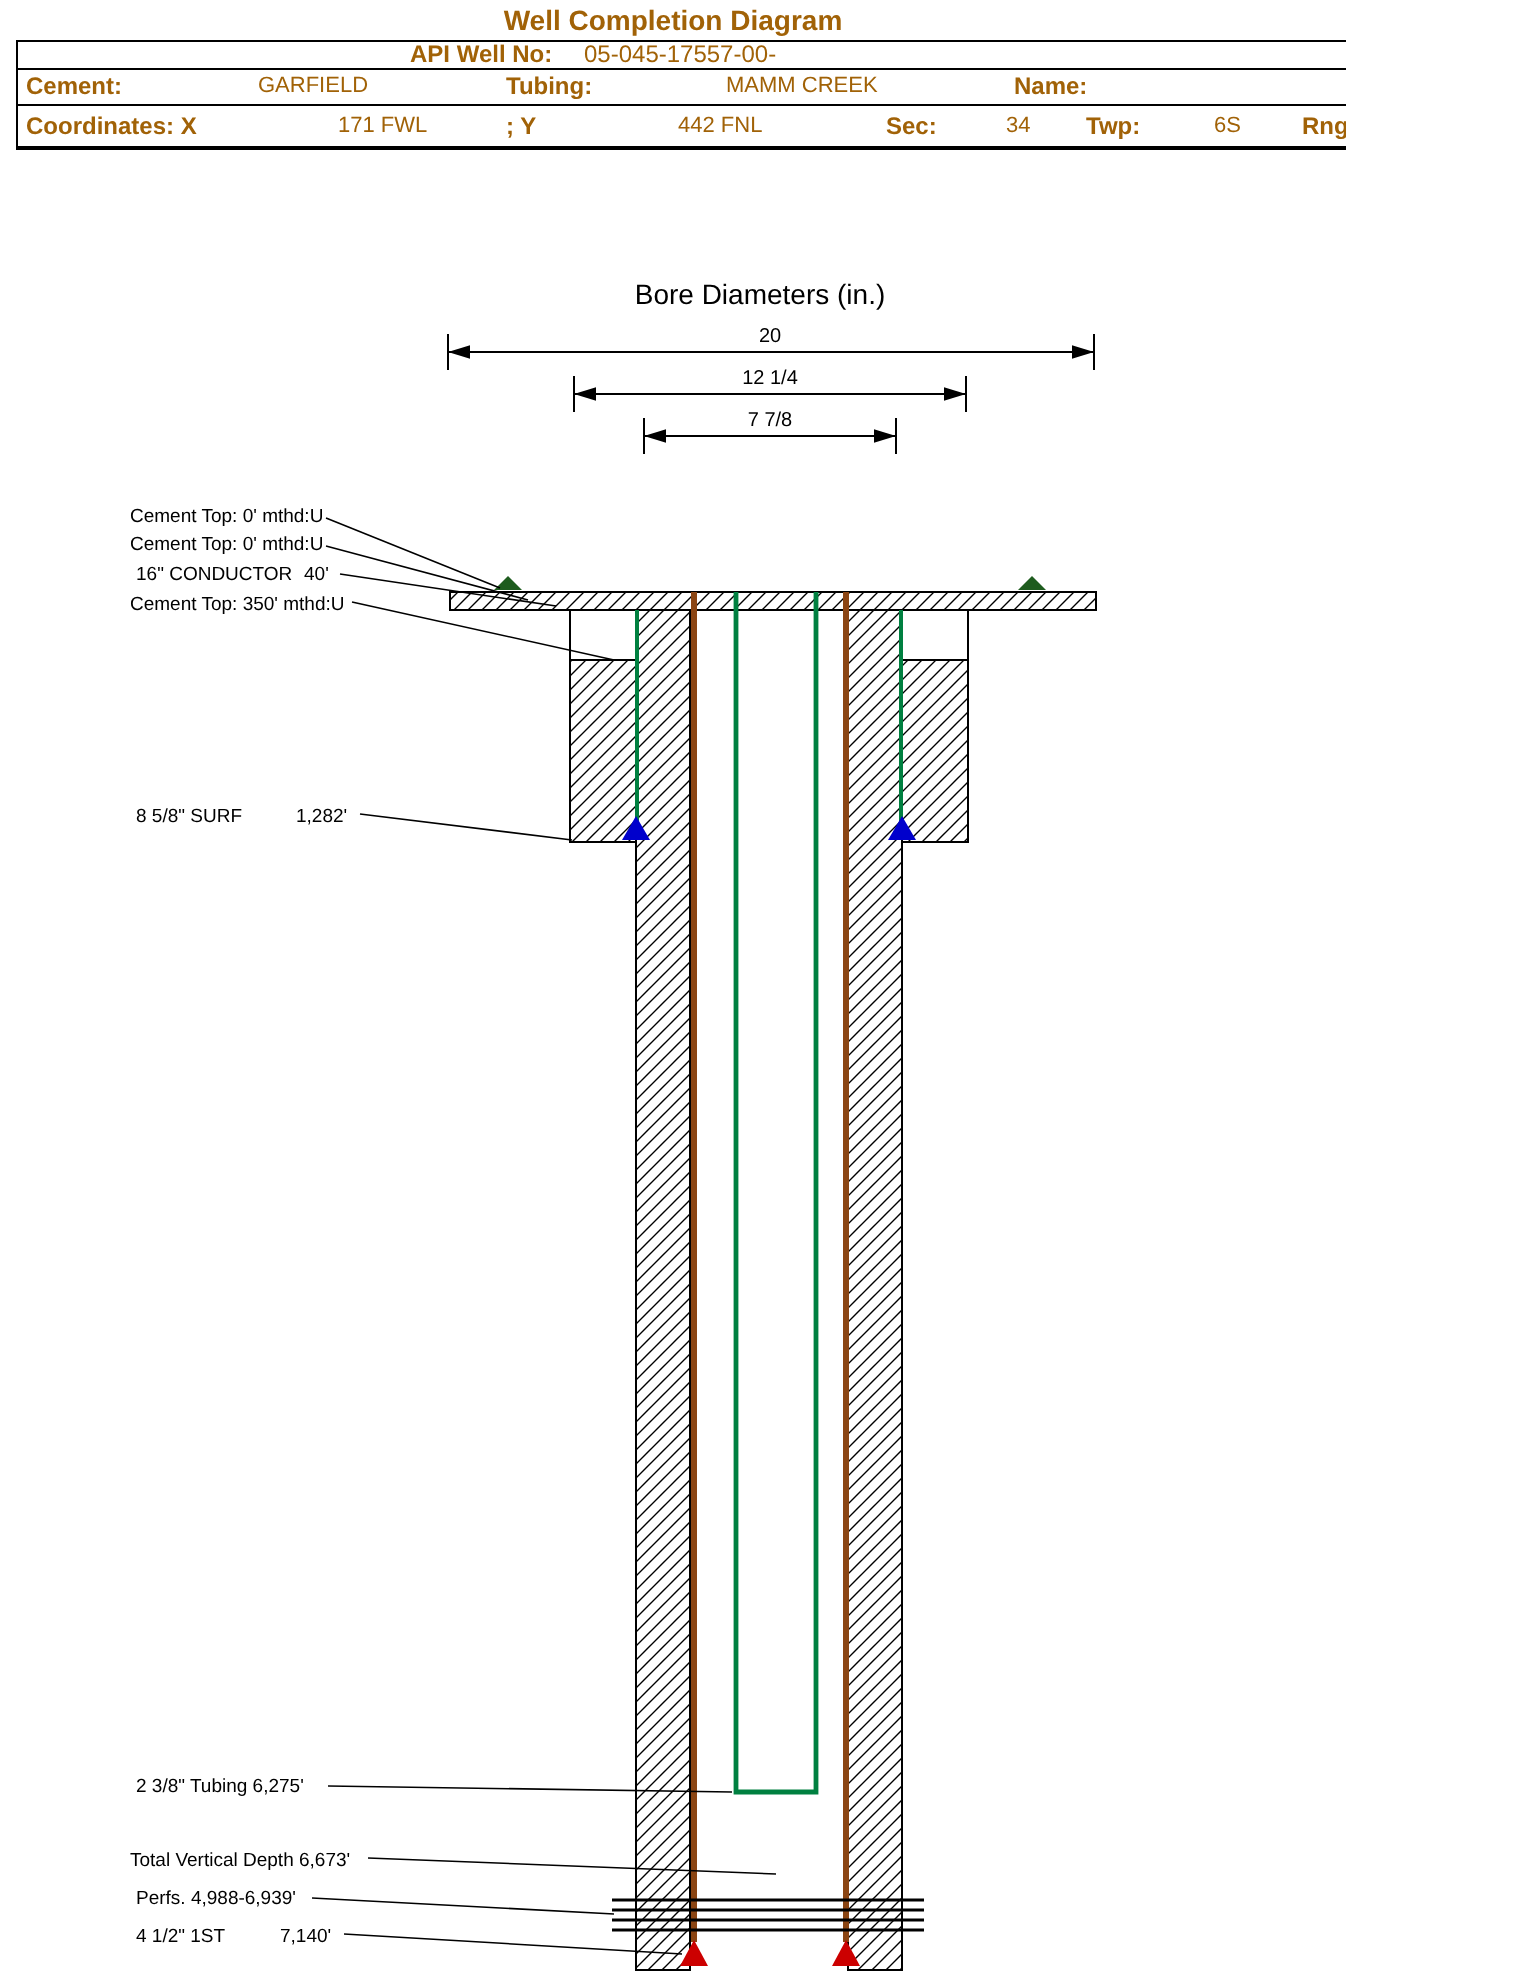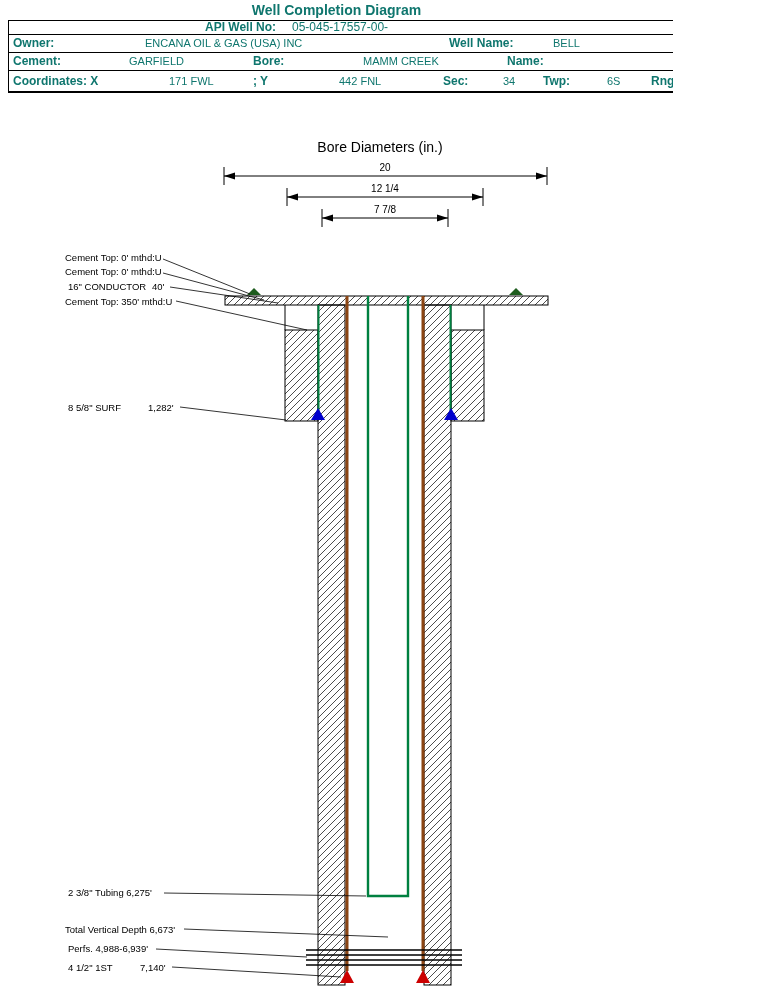--- a/index.html
+++ b/index.html
@@ -1,17 +1,17 @@
 <!DOCTYPE html>
 <html><head>
 <meta charset="utf-8">
 <style>
   html,body{margin:0;padding:0;background:#fff;}
   .page{position:relative;width:673px;height:986px;background:#fff;
-        font-family:"Liberation Sans",sans-serif;color:#0f766e;overflow:hidden;}
+        font-family:"Liberation Sans",sans-serif;color:#a16207;overflow:hidden;}
   .title{position:absolute;top:2px;left:0;width:100%;text-align:center;
          font-weight:bold;font-size:14px;}
   .info-table{position:absolute;left:8px;top:20px;width:741px;
               border:1px solid #000;border-bottom:2px solid #000;background:#fff;}
   .row{position:relative;text-align:center;}
   .r1{height:13px;}
   .r2,.r3{height:17px;border-top:1px solid #000;}
   .r4{height:20px;border-top:1px solid #000;}
   .row span{position:absolute;top:0;white-space:nowrap;}
   .r1 span{line-height:13px;}
@@ -34,30 +34,24 @@
 
 <div class="page">
 
   <div class="title">Well Completion Diagram</div>
 
   <div class="info-table">
     <div class="row r1">
       <span class="lbl" style="left:196px">API Well No:</span>
       <span class="val" style="left:283px;font-size:12px">05-045-17557-00-</span>
     </div>
-    <div class="row r2">
-      <span class="lbl" style="left:4px">Owner:</span>
-      <span class="val" style="left:136px">ENCANA OIL &amp; GAS (USA) INC</span>
-      <span class="lbl" style="left:440px">Well Name:</span>
-      <span class="val" style="left:544px">BELL</span>
-    </div>
     <div class="row r3">
       <span class="lbl" style="left:4px">Cement:</span>
       <span class="val" style="left:120px">GARFIELD</span>
-      <span class="lbl" style="left:244px">Bore:</span>
+      <span class="lbl" style="left:244px">Tubing:</span>
       <span class="val" style="left:354px">MAMM CREEK</span>
       <span class="lbl" style="left:498px">Name:</span>
       <span class="val" style="left:560px"></span>
     </div>
     <div class="row r4">
       <span class="lbl" style="left:4px">Coordinates: X</span>
       <span class="val" style="left:160px">171 FWL</span>
       <span class="lbl" style="left:244px">; Y</span>
       <span class="val" style="left:330px">442 FNL</span>
       <span class="lbl" style="left:434px">Sec:</span>

